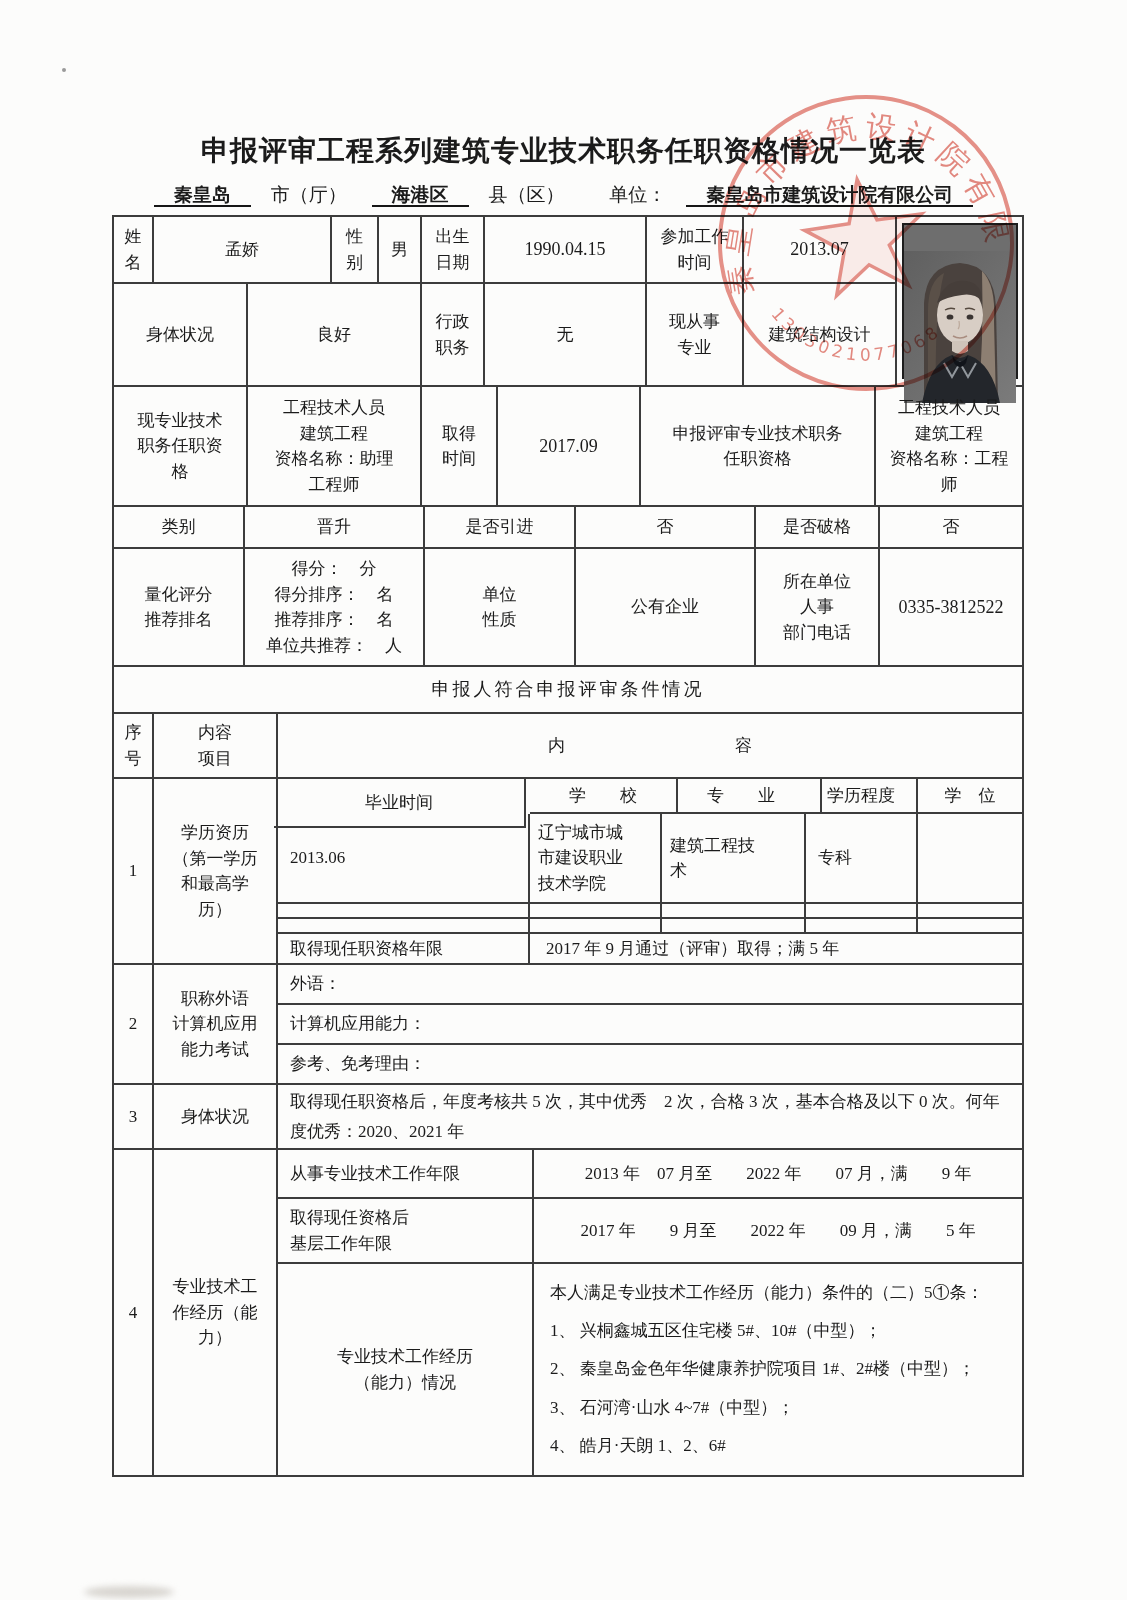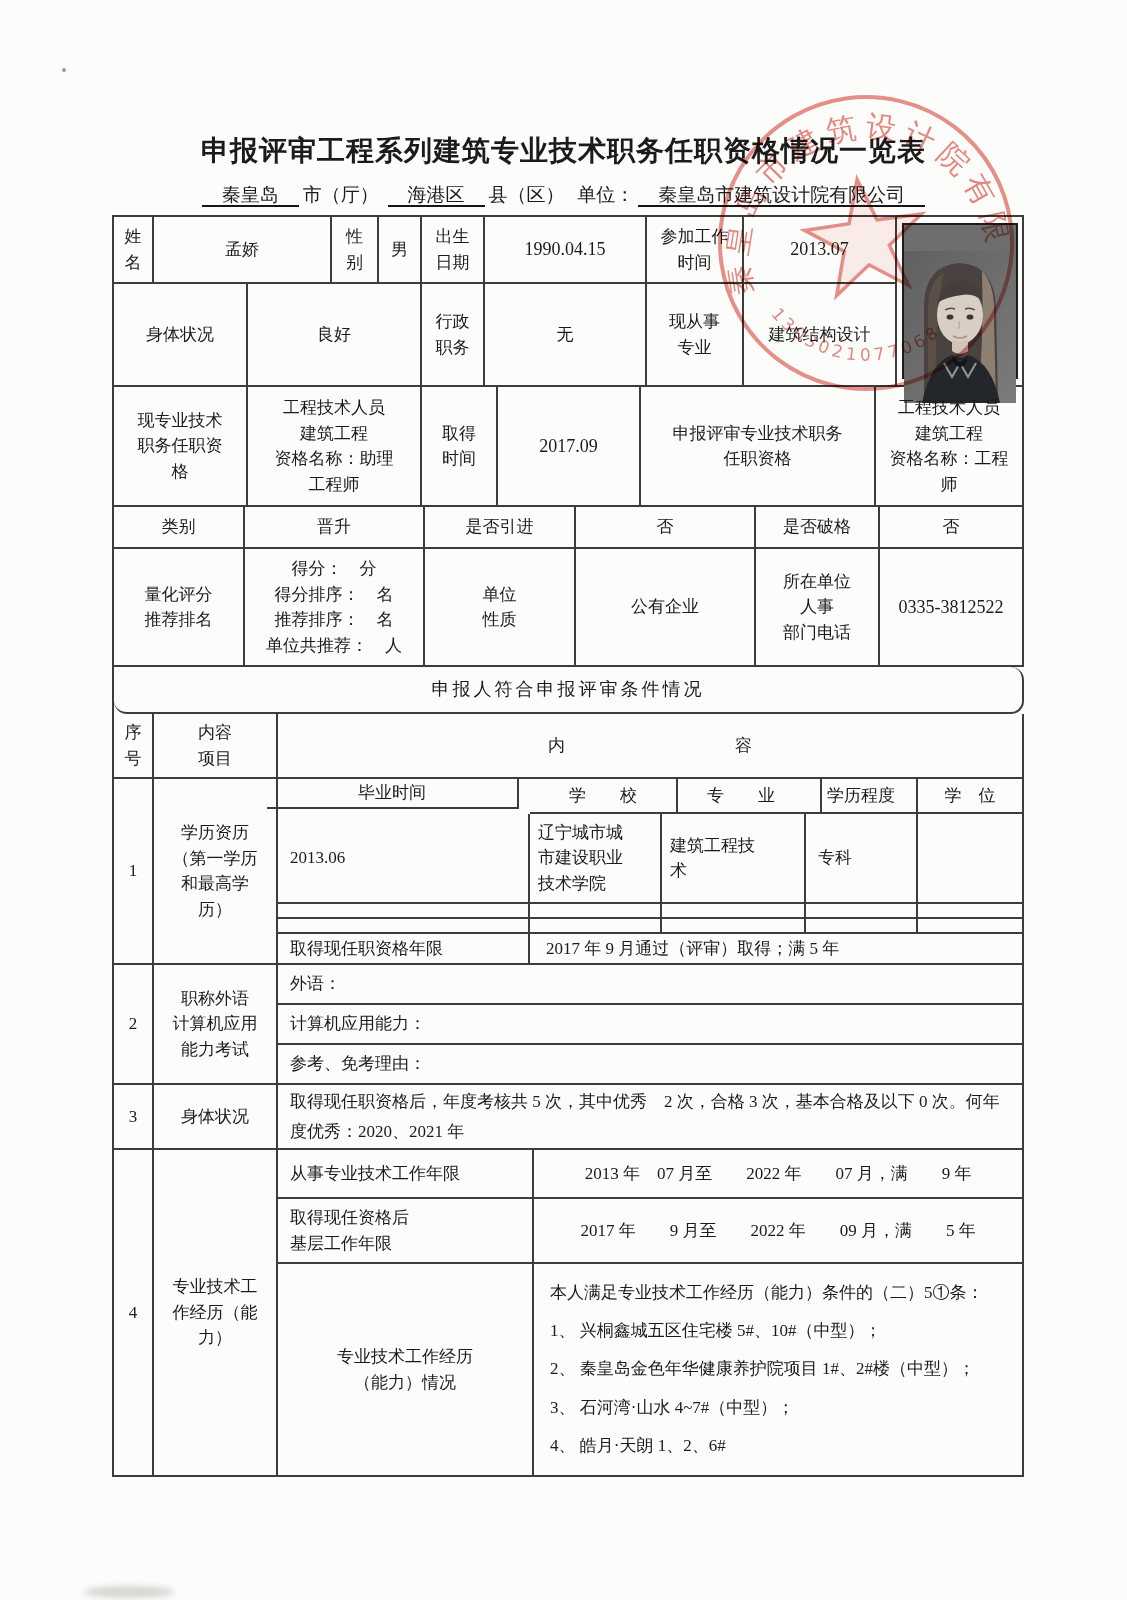--- a/index.html
+++ b/index.html
@@ -1,28 +1,28 @@
 <!DOCTYPE html>
 <html><head>
 <meta charset="utf-8">
 <style>
   html,body{margin:0;padding:0;}
   body{width:1127px;height:1600px;background:#e8e8e8;font-family:"Liberation Serif","DejaVu Serif",serif;}
   .page{position:relative;width:1127px;height:1600px;background:#fcfcfb;overflow:hidden;color:#1b1b1b;}
   .title{position:absolute;top:132px;left:0;width:1127px;text-align:center;font-size:28px;font-weight:600;letter-spacing:1px;}
   .subtitle{position:absolute;top:182px;left:0;width:1127px;text-align:center;font-size:19px;white-space:nowrap;}
-  .subtitle .u{border-bottom:2px solid #161616;padding:0 20px;font-weight:400;}
-  .subtitle .plain{margin:0 4px;}
+  .subtitle .u{border-bottom:2px solid #161616;padding:0 20px;font-weight:700;}
+  .subtitle .plain{margin:0 20px;}
   .tbl{position:absolute;left:112px;top:215px;width:910px;height:1260px;border-top:2px solid #3c3c3c;border-left:2px solid #3c3c3c;box-sizing:content-box;}
   .c{position:absolute;box-sizing:border-box;border-right:2px solid #3c3c3c;border-bottom:2px solid #3c3c3c;
      display:flex;align-items:center;justify-content:center;text-align:center;
      font-size:17px;line-height:1.5;white-space:pre-line;padding:2px 6px;}
   .l{justify-content:flex-start;text-align:left;padding-left:12px;}
   .col{flex-direction:column;align-items:flex-start;justify-content:center;}
-  .banner{letter-spacing:3px;font-size:18px;border-radius:13px;}
+  .banner{letter-spacing:3px;font-size:18px;}
   .contenthead{gap:170px;}
   .exp{line-height:2.25;}
   .photo-cell{padding:0;}
   .photo-frame{width:112px;height:152px;border:2px solid #1d1d1d;background:#6e6e6e;}
   .stamp{position:absolute;left:706px;top:83px;width:320px;height:320px;mix-blend-mode:multiply;opacity:.82;pointer-events:none;}
   .dot{position:absolute;left:62px;top:68px;width:4px;height:4px;border-radius:50%;background:#9a9a9a;}
   .smudge{position:absolute;left:84px;top:1586px;width:90px;height:12px;border-radius:50%;background:#d8d5d0;filter:blur(3px);}
 </style>
 </head>
 <body>
@@ -136,21 +136,21 @@
     <div class="c contenthead" style="left:164px;top:497px;width:746px;height:65px">
       <span>内</span>
       <span>容</span>
     </div>
 
     <div class="c" style="left:0;top:562px;width:40px;height:186px">1</div>
     <div class="c" style="left:40px;top:562px;width:124px;height:186px">学历资历
 （第一学历
 和最高学
 历）</div>
-    <div class="c" style="left:153px;top:562px;width:252px;height:30px">毕业时间</div>
+    <div class="c" style="left:160px;top:562px;width:252px;height:49px">毕业时间</div>
     <div class="c" style="left:416px;top:562px;width:148px;height:35px">学　　校</div>
     <div class="c" style="left:548px;top:562px;width:160px;height:35px">专　　业</div>
     <div class="c" style="left:692px;top:562px;width:112px;height:35px">学历程度</div>
     <div class="c" style="left:804px;top:562px;width:106px;height:35px">学　位</div>
 
     <div class="c l" style="left:164px;top:597px;width:252px;height:90px">2013.06</div>
     <div class="c l" style="left:416px;top:597px;width:132px;height:90px;padding-left:8px">辽宁城市城
 市建设职业
 技术学院</div>
     <div class="c l" style="left:548px;top:597px;width:144px;height:90px;padding-left:8px">建筑工程技

